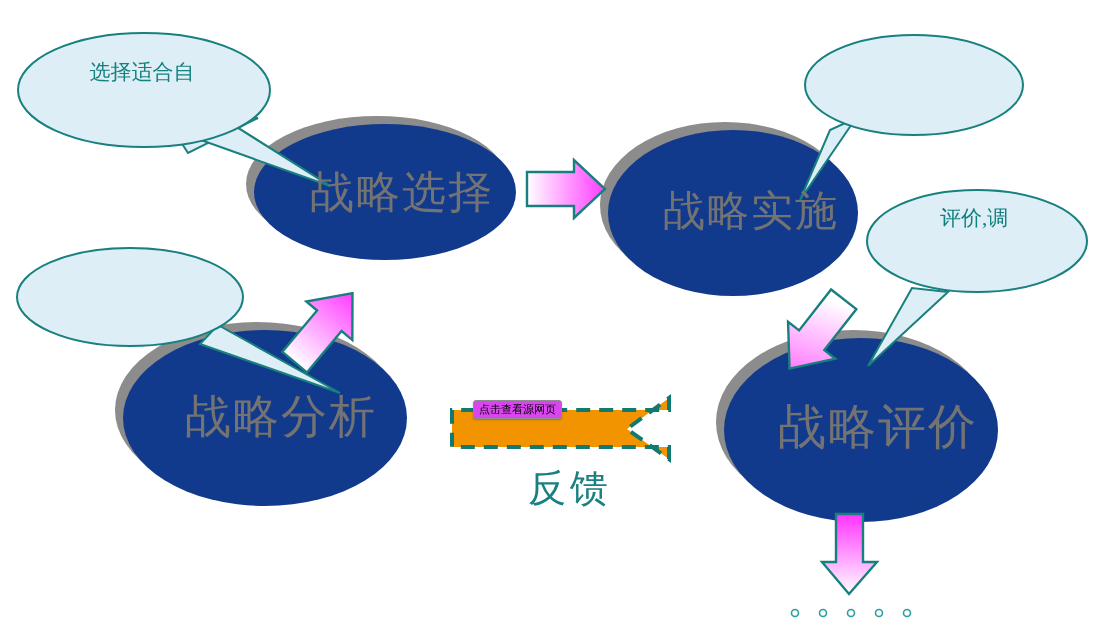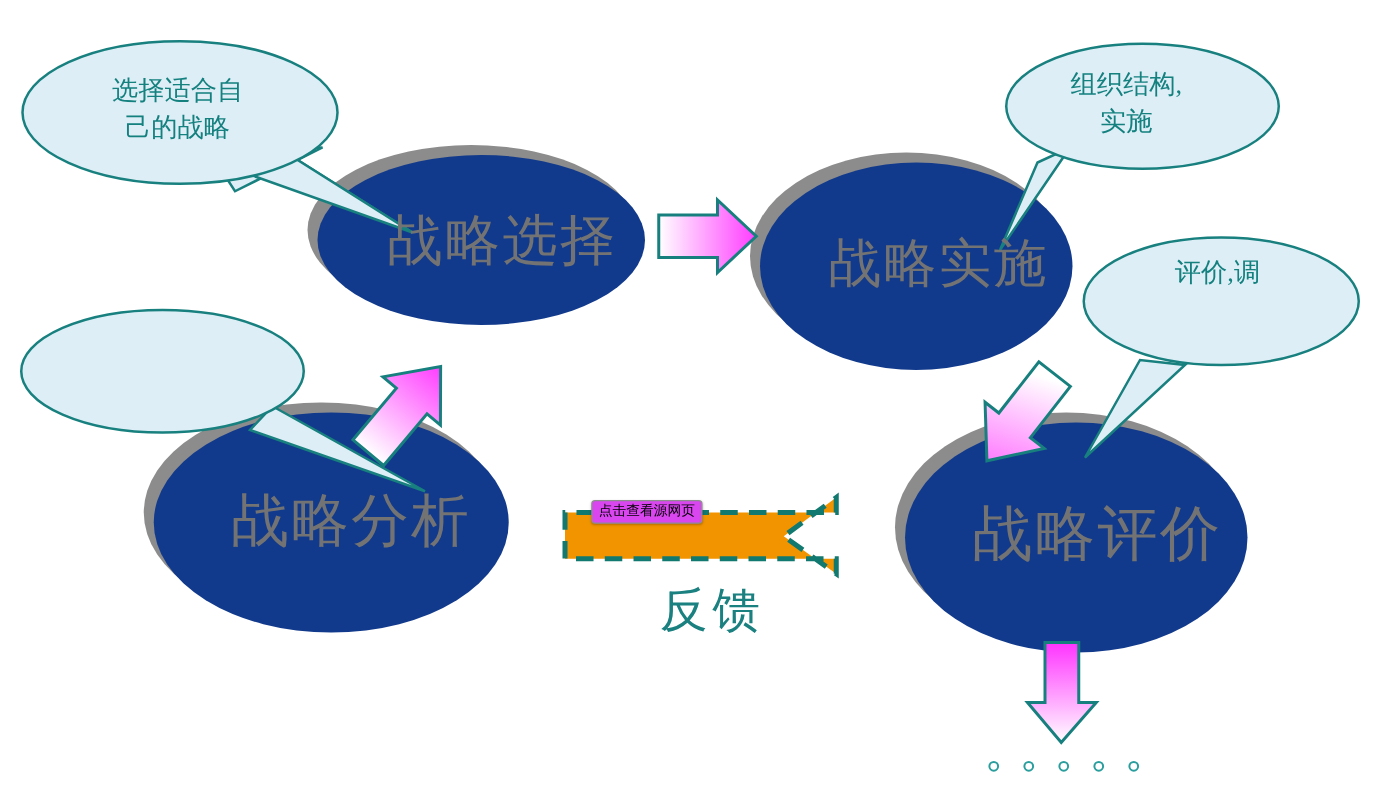--- a/index.html
+++ b/index.html
@@ -178,28 +178,23 @@
     </g>
   </svg>
 
   <div class="node-label n1">战略选择</div>
   <div class="node-label n2">战略实施</div>
   <div class="node-label n4">战略评价</div>
   <div class="node-label n3">战略分析</div>
 
   <div class="callout-text c1">
     <div>选择适合自</div>
-    <div>己的战略</div>
   </div>
 
 
-  <div class="callout-text c3">
-    <div>组织结构,</div>
-    <div>实施</div>
-  </div>
 
   <div class="callout-text c4">
     <div>评价,调</div>
   </div>
 
   <div class="feedback-label">反馈</div>
 
   <div class="tooltip">点击查看源网页</div>
 
 </div>

